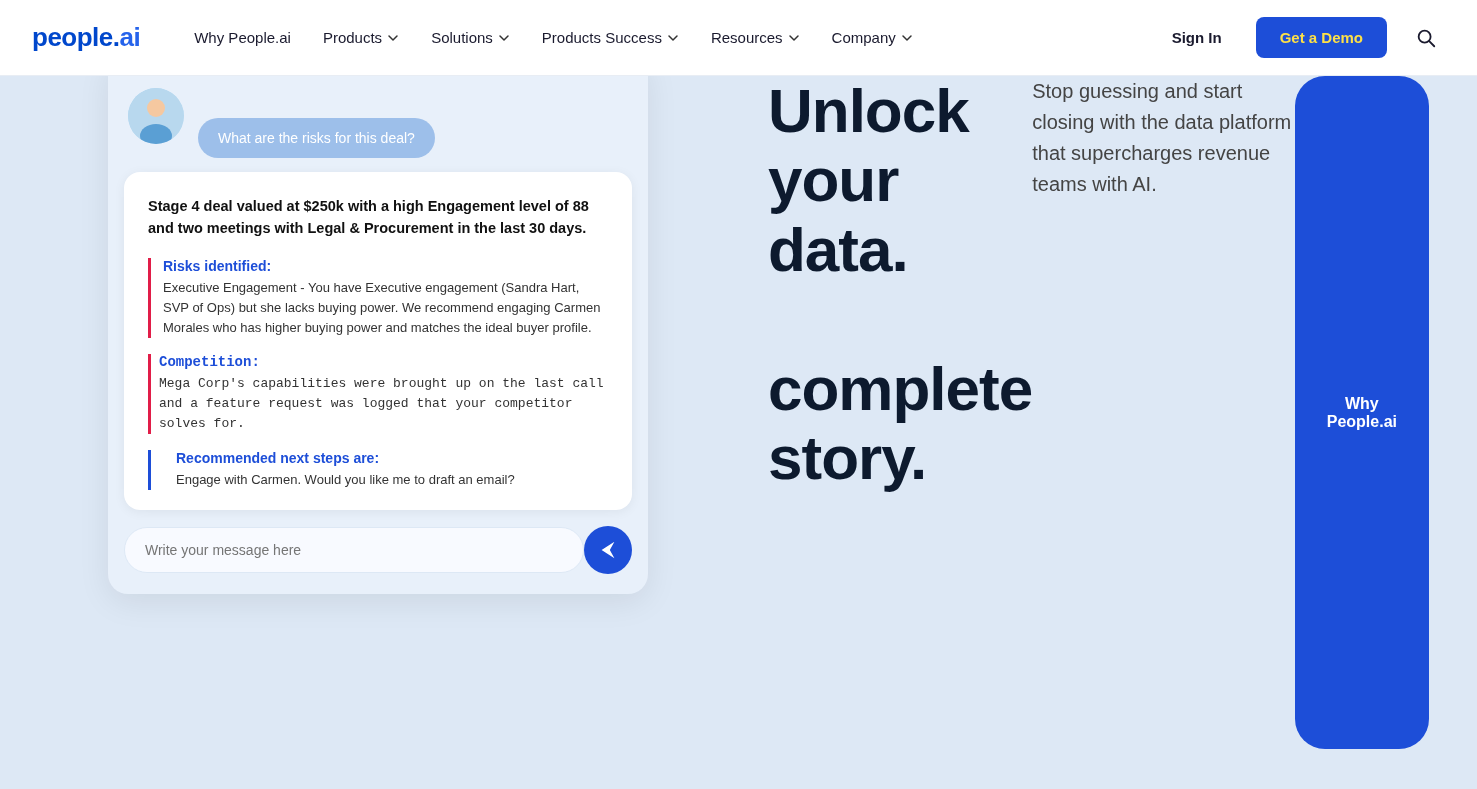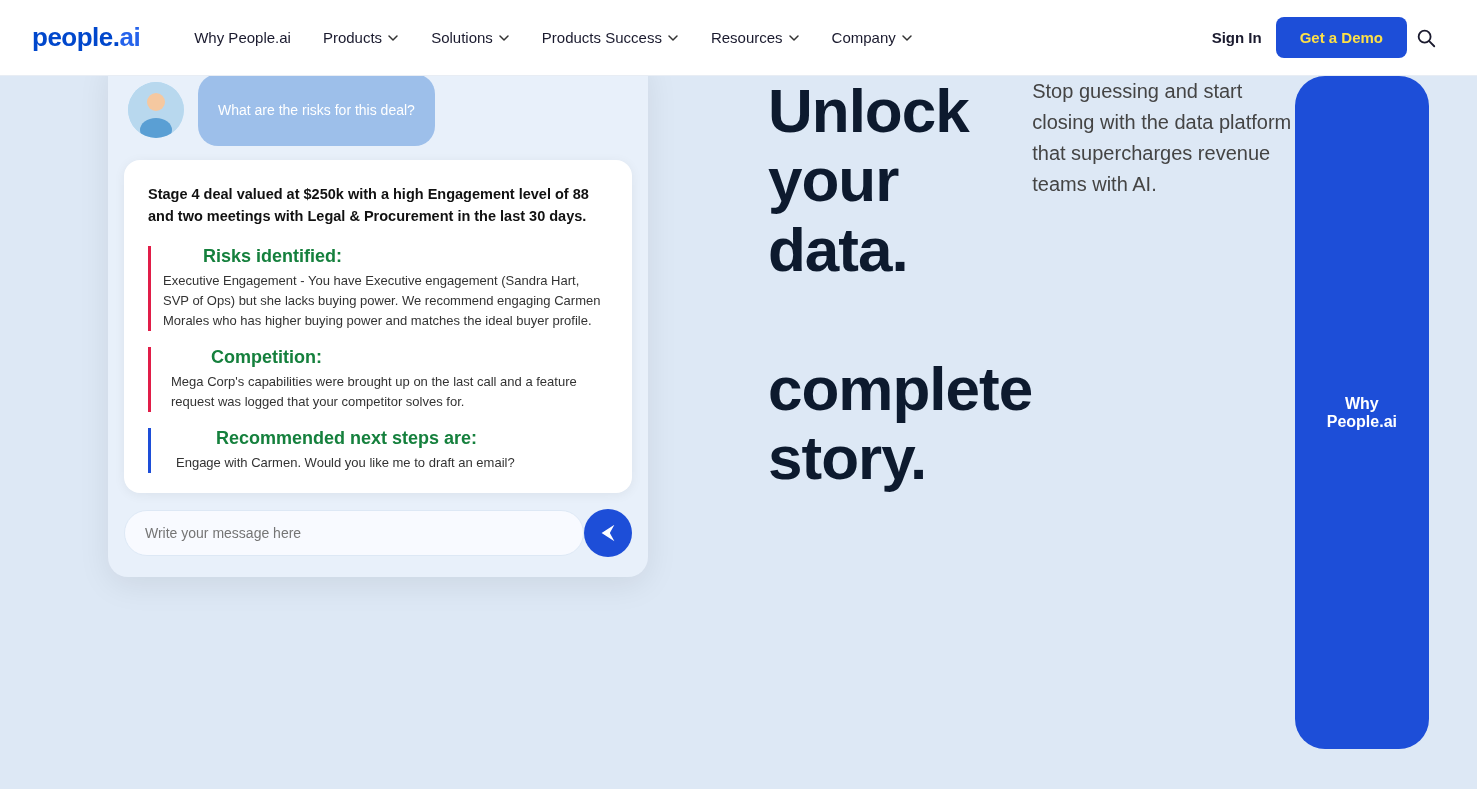--- a/index.html
+++ b/index.html
@@ -46,21 +46,21 @@
       font-size: 15px;
       color: #1a1a2e;
       font-weight: 500;
       cursor: pointer;
       border-radius: 6px;
       white-space: nowrap;
     }
     .nav-right {
       display: flex;
       align-items: center;
-      gap: 0;
+      gap: 20px;
       margin-left: auto;
     }
     .sign-in-btn {
       font-size: 15px;
       font-weight: 600;
       color: #1a1a2e;
       cursor: pointer;
       padding: 8px 14px;
     }
     .demo-btn {
@@ -123,24 +123,25 @@
       overflow: hidden;
       flex-shrink: 0;
       display: flex;
       align-items: flex-end;
       justify-content: center;
     }
     .question-bubble {
       background: #9dbfea;
       color: #fff;
       border-radius: 20px;
-      padding: 28px 20px;
+      padding: 12px 20px;
       font-size: 14px;
       font-weight: 500;
       max-width: 340px;
+      margin-top: 44px;
     }
 
     .chat-card {
       background: #fff;
       border-radius: 16px;
       margin: 0 16px 0;
       padding: 24px 24px 20px;
       box-shadow: 0 2px 12px rgba(0,0,0,0.06);
     }
     .chat-card-title {
@@ -149,35 +150,35 @@
       color: #111;
       line-height: 1.5;
       margin-bottom: 18px;
     }
     .risk-section {
       border-left: 3px solid #e11d48;
       padding-left: 12px;
       margin-bottom: 16px;
     }
     .section-label {
-      font-size: 18px;
+      font-size: 14px;
       font-weight: 700;
-      color: #15803d;
+      color: #1d4ed8;
       margin-bottom: 4px;
-      margin-left: 40px;
     }
     .section-text {
       font-size: 13px;
       color: #333;
       line-height: 1.55;
     }
     .competition-section {
       border-left: 3px solid #e11d48;
-      padding-left: 20px;
+      padding-left: 8px;
       margin-bottom: 16px;
+      font-family: Liberation Mono, monospace;
     }
     .recommended-section {
       border-left: 3px solid #1d4ed8;
       padding-left: 25px;
     }
 
     .chat-input-area {
       display: flex;
       align-items: center;
       padding: 16px 16px 20px;

